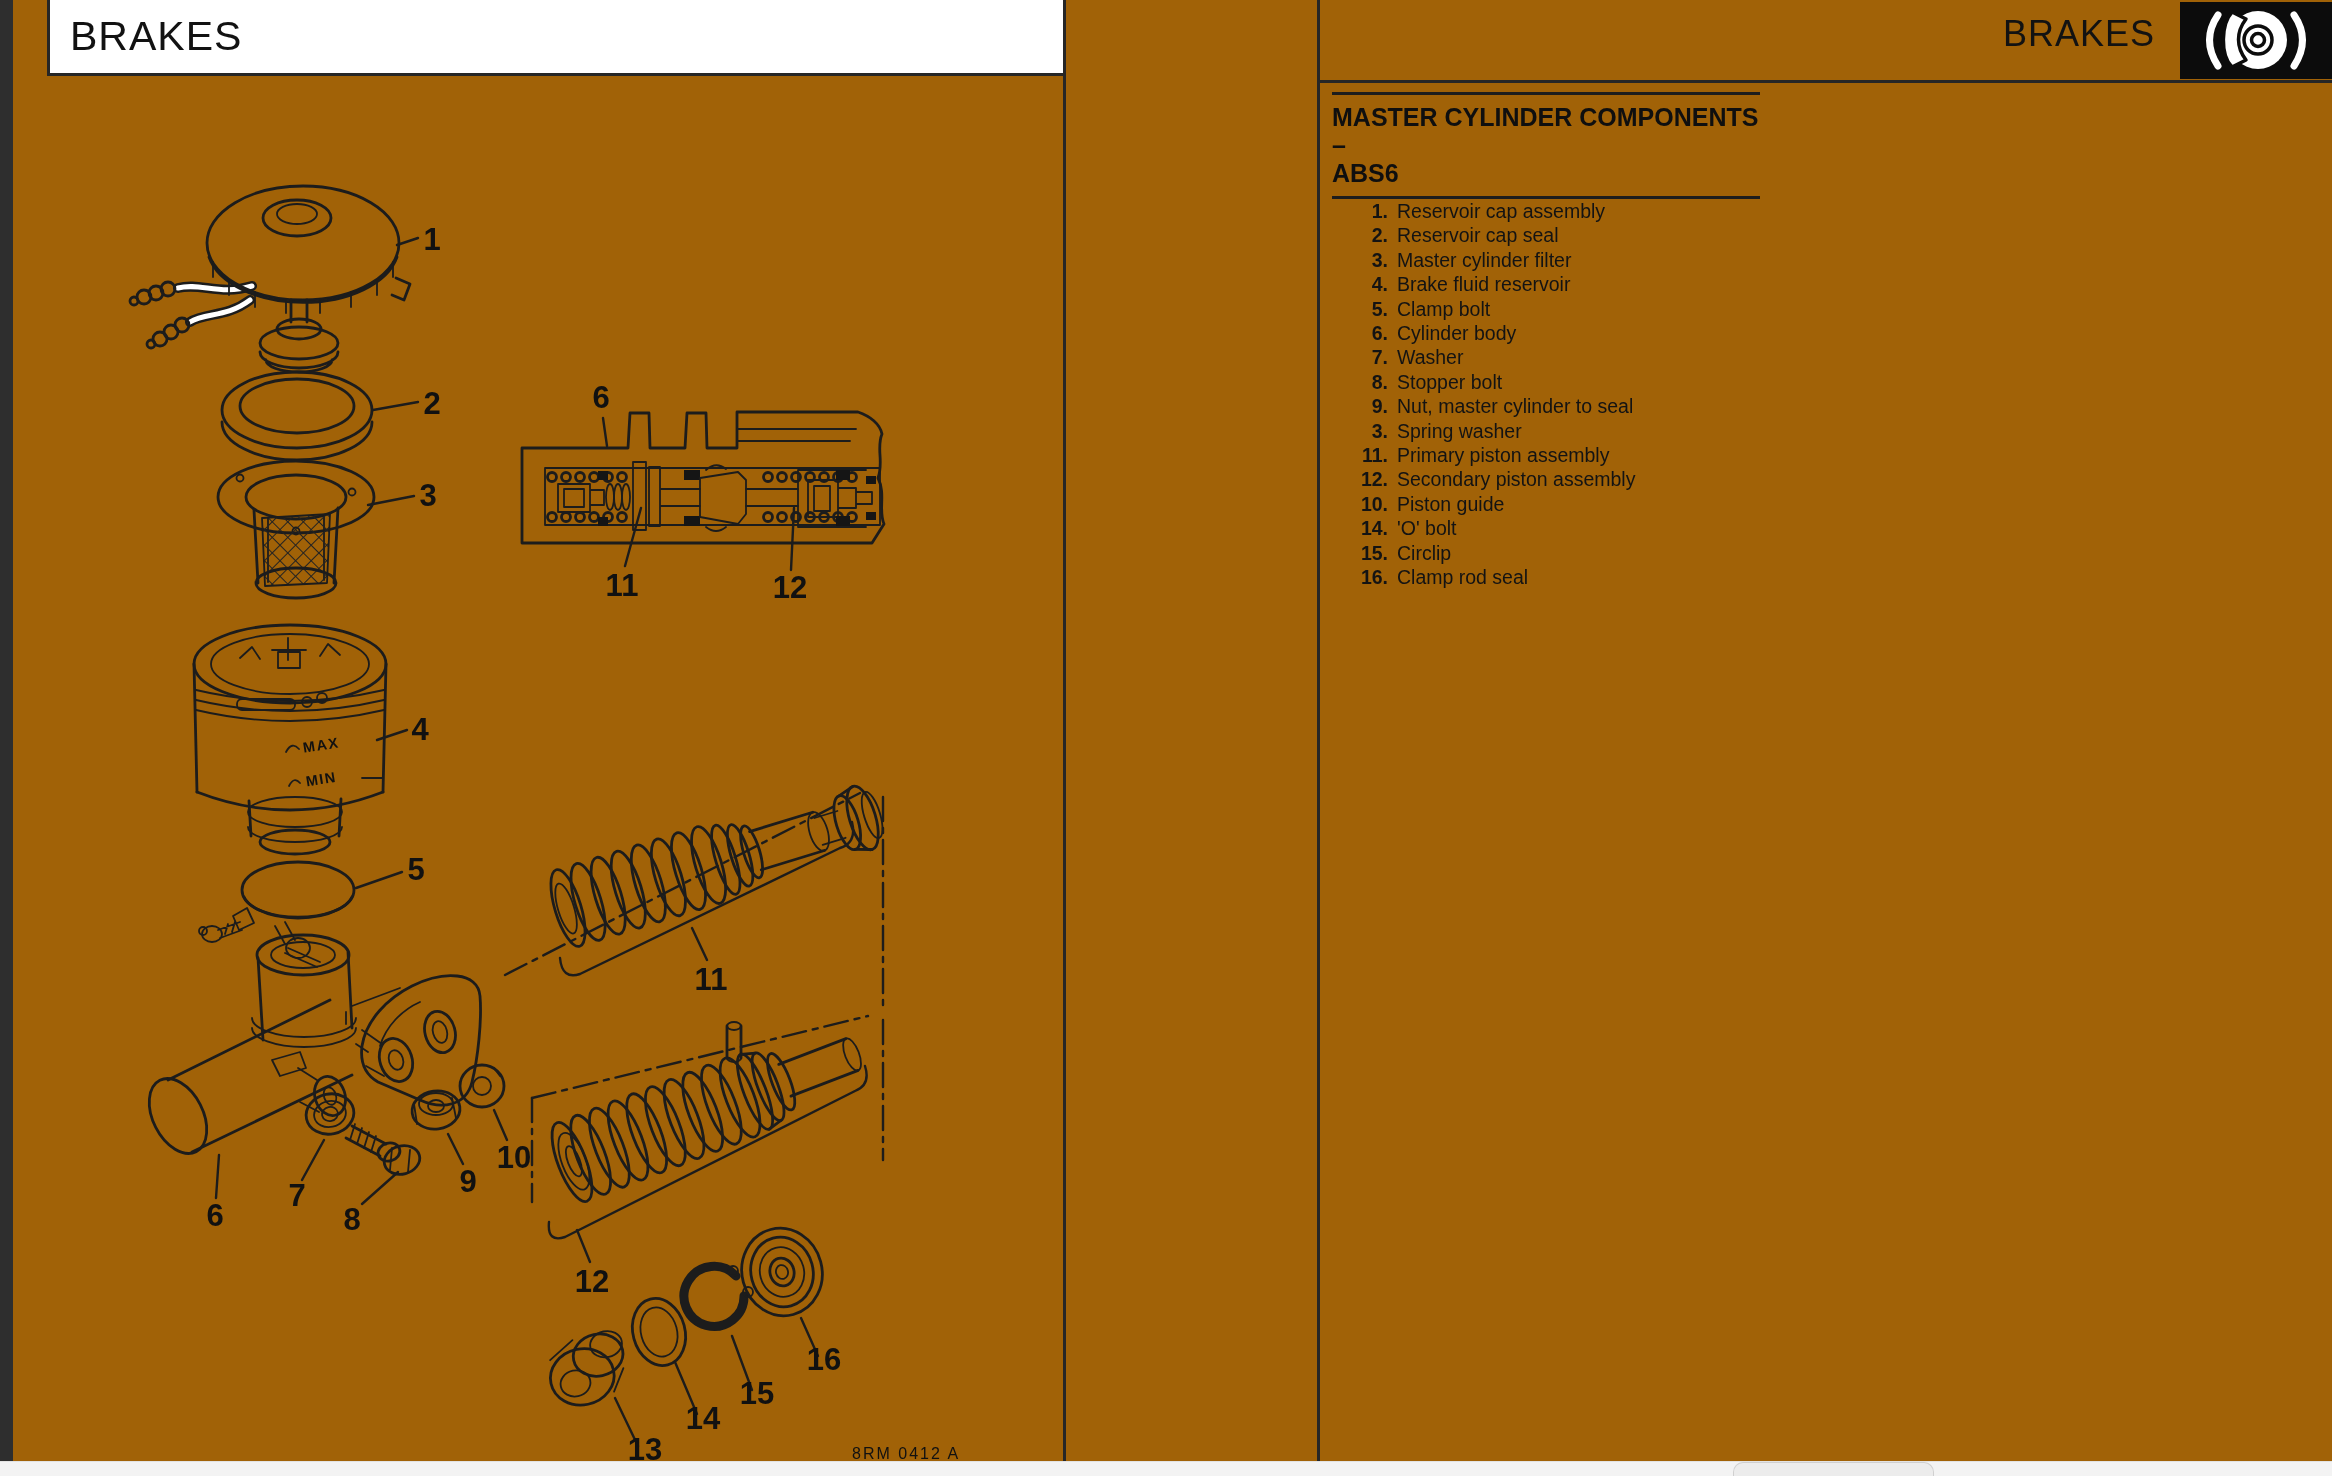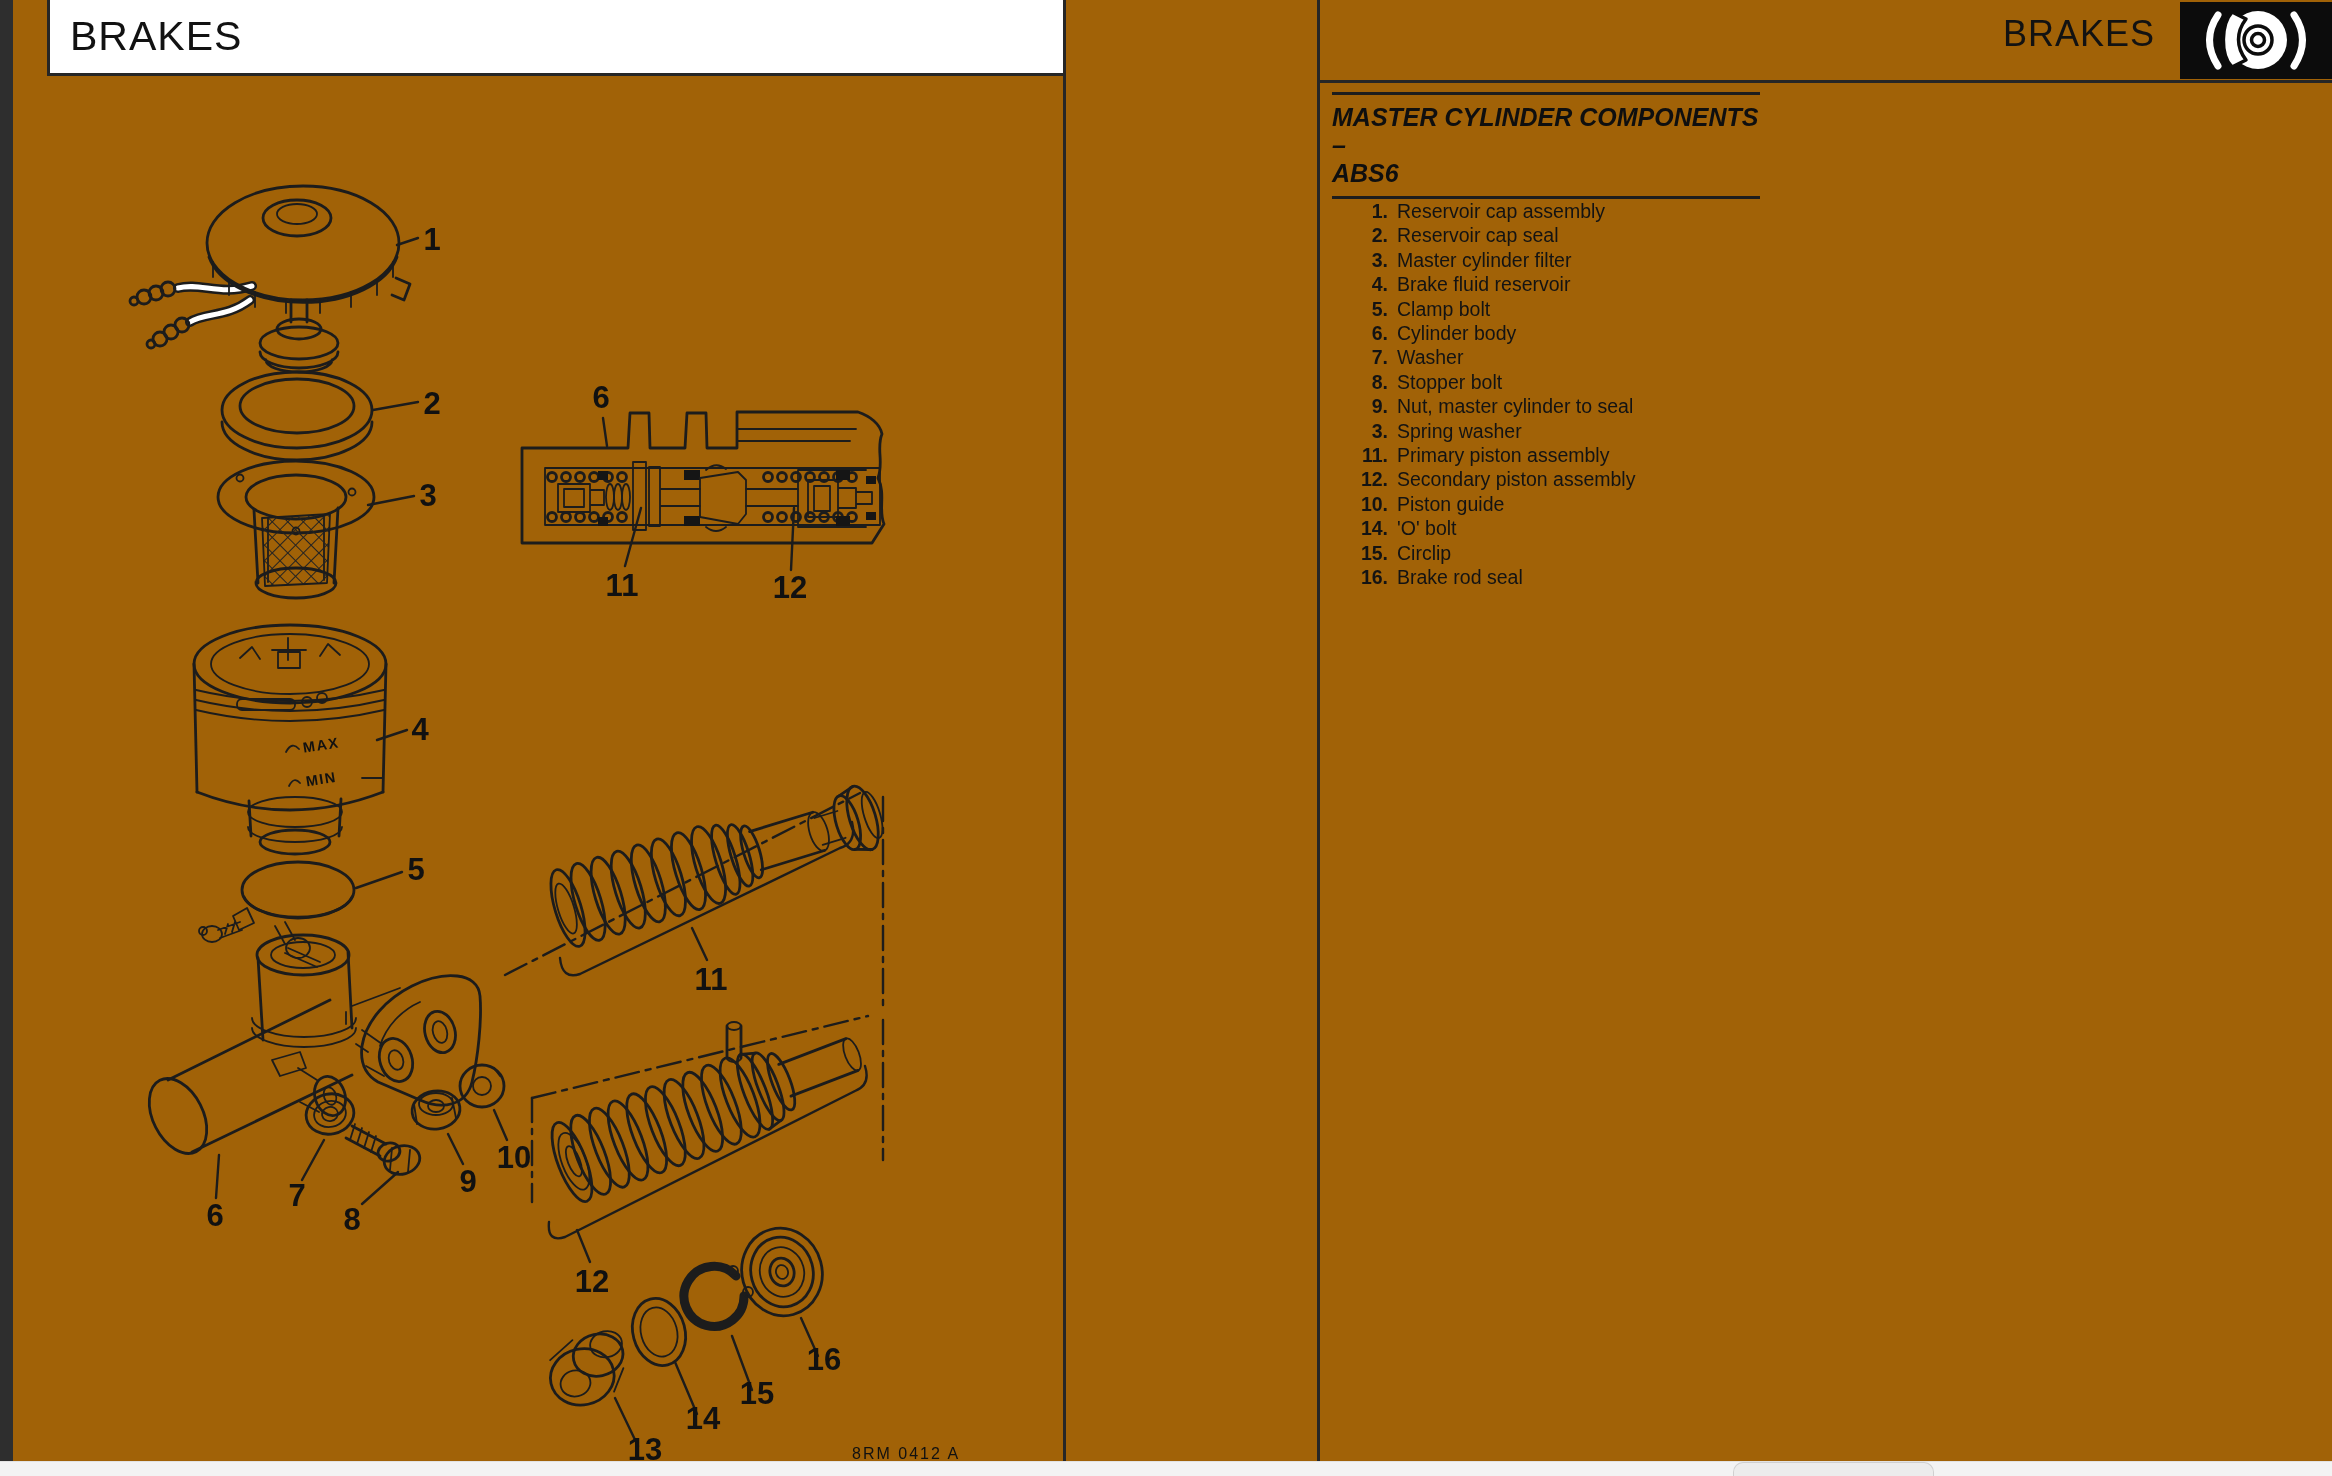--- a/index.html
+++ b/index.html
@@ -28,21 +28,21 @@
   .dwg text.cap{font-size:16px;font-weight:normal;text-anchor:start;letter-spacing:2px;}
   .dwg text.mm{font-size:14.5px;letter-spacing:1.5px;}
   
   .rp-left-border{position:absolute;left:1317px;top:0;width:3px;height:1462px;background:#262626;}
   .rp-header-line{position:absolute;left:1317px;top:80px;width:1015px;height:3px;background:#262626;}
   .rp-brakes{position:absolute;left:1890px;top:13px;width:265px;text-align:right;
     font-size:36px;letter-spacing:1px;color:#121212;}
   .rp-logo{position:absolute;left:2180px;top:2px;width:152px;height:77px;background:#0c0c0c;}
   .rp-title{position:absolute;left:1332px;top:92px;width:428px;
     border-top:3px solid #1d1d1d;border-bottom:3px solid #1d1d1d;
-    padding:8px 0 9px;font-size:25px;font-weight:bold;line-height:28px;color:#0f0f0f;font-style:italic;}
+    padding:8px 0 9px;font-size:25px;font-weight:bold;line-height:28px;color:#0f0f0f;}
   .parts-list{position:absolute;left:1350px;top:199px;font-size:19.5px;color:#131313;}
   .part-row{display:flex;line-height:24.4px;}
   .pnum{width:38px;text-align:right;font-weight:bold;margin-right:9px;}
   
   .bottom-bar{position:absolute;left:0;top:1461px;width:2332px;height:15px;
     background:#f3f3f3;border-top:1px solid #e3e3e3;}
   .pill{position:absolute;left:1733px;top:1462px;width:201px;height:16px;background:#ececec;
     border:1px solid #d0d0d0;border-bottom:none;border-radius:10px 10px 0 0;box-sizing:border-box;}
 </style>
 </head>
@@ -441,20 +441,20 @@
     <div class="part-row">
         <span class="pnum">14.</span>
         <span>'O' bolt</span>
       </div>
     <div class="part-row">
         <span class="pnum">15.</span>
         <span>Circlip</span>
       </div>
     <div class="part-row">
         <span class="pnum">16.</span>
-        <span>Brake rod seal</span>
+        <span>Clamp rod seal</span>
       </div>
   </div>
 
   <div class="bottom-bar"></div>
   <div class="pill"></div>
 
 </div>
 
 </body></html>

